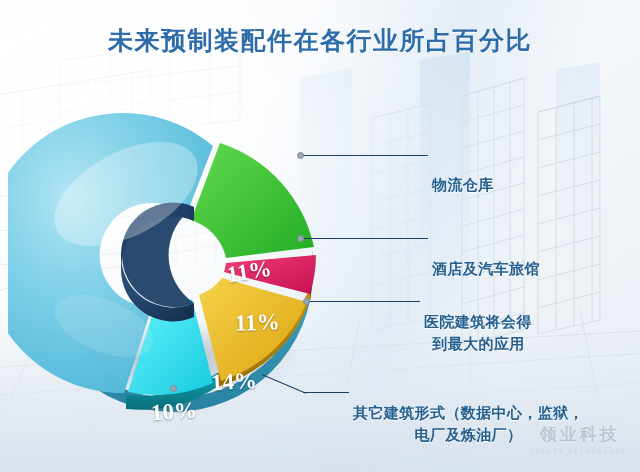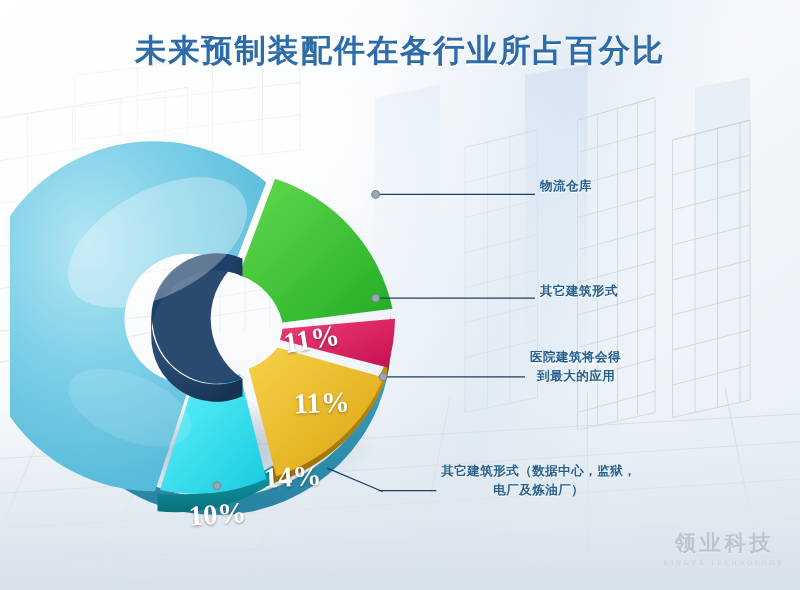--- a/index.html
+++ b/index.html
@@ -54,23 +54,24 @@
     pointer-events:none;white-space:nowrap;
   }
   .pct.p-green{left:219px;top:169px;transform:rotate(-9deg);}
   .pct.p-crimson{left:227px;top:220px;transform:rotate(-2deg);}
   .pct.p-gold{left:203px;top:279px;transform:rotate(-3deg);}
   .pct.p-cyan{left:143px;top:309px;transform:rotate(-4deg);}
 
   
   .callout{
     position:absolute;
-    color:#26608f;font-size:10px;font-weight:bold;
+    color:#26608f;font-size:15px;font-weight:bold;
     line-height:1.45;letter-spacing:.4px;white-space:pre;
     text-shadow:0 1px 0 rgba(255,255,255,.9);
+    margin-top:32px;
   }
   .c1{left:432px;top:143px;}
   .c2{left:432px;top:227px;}
   .c3{left:424px;top:280px;}
   .c4{left:353px;top:371px;text-align:center;}
 
   .leader{position:absolute;background:#1b3f63;height:1.4px;}
   .l1{left:300px;top:155px;width:128px;}
   .l2{left:300px;top:238px;width:128px;}
   .l3{left:306px;top:301px;width:114px;}
@@ -298,21 +299,21 @@
   <div class="dot d2"></div>
 
   <div class="leader l3"></div>
   <div class="dot d3"></div>
 
   <div class="l4b"></div>
   <div class="leader l4"></div>
   <div class="dot d4"></div>
 
   <div class="callout c1">物流仓库</div>
-  <div class="callout c2">其它建筑形式</div>
+  <div class="callout c2">酒店及汽车旅馆</div>
   <div class="callout c4">其它建筑形式（数据中心，监狱，
 电厂及炼油厂）</div>
   <div class="callout c3">医院建筑将会得
   到最大的应用</div>
 
   <div class="watermark">
     <div class="wm-cn">领业科技</div>
     <div class="wm-en">LINGYE TECHNOLOGY</div>
   </div>
 

